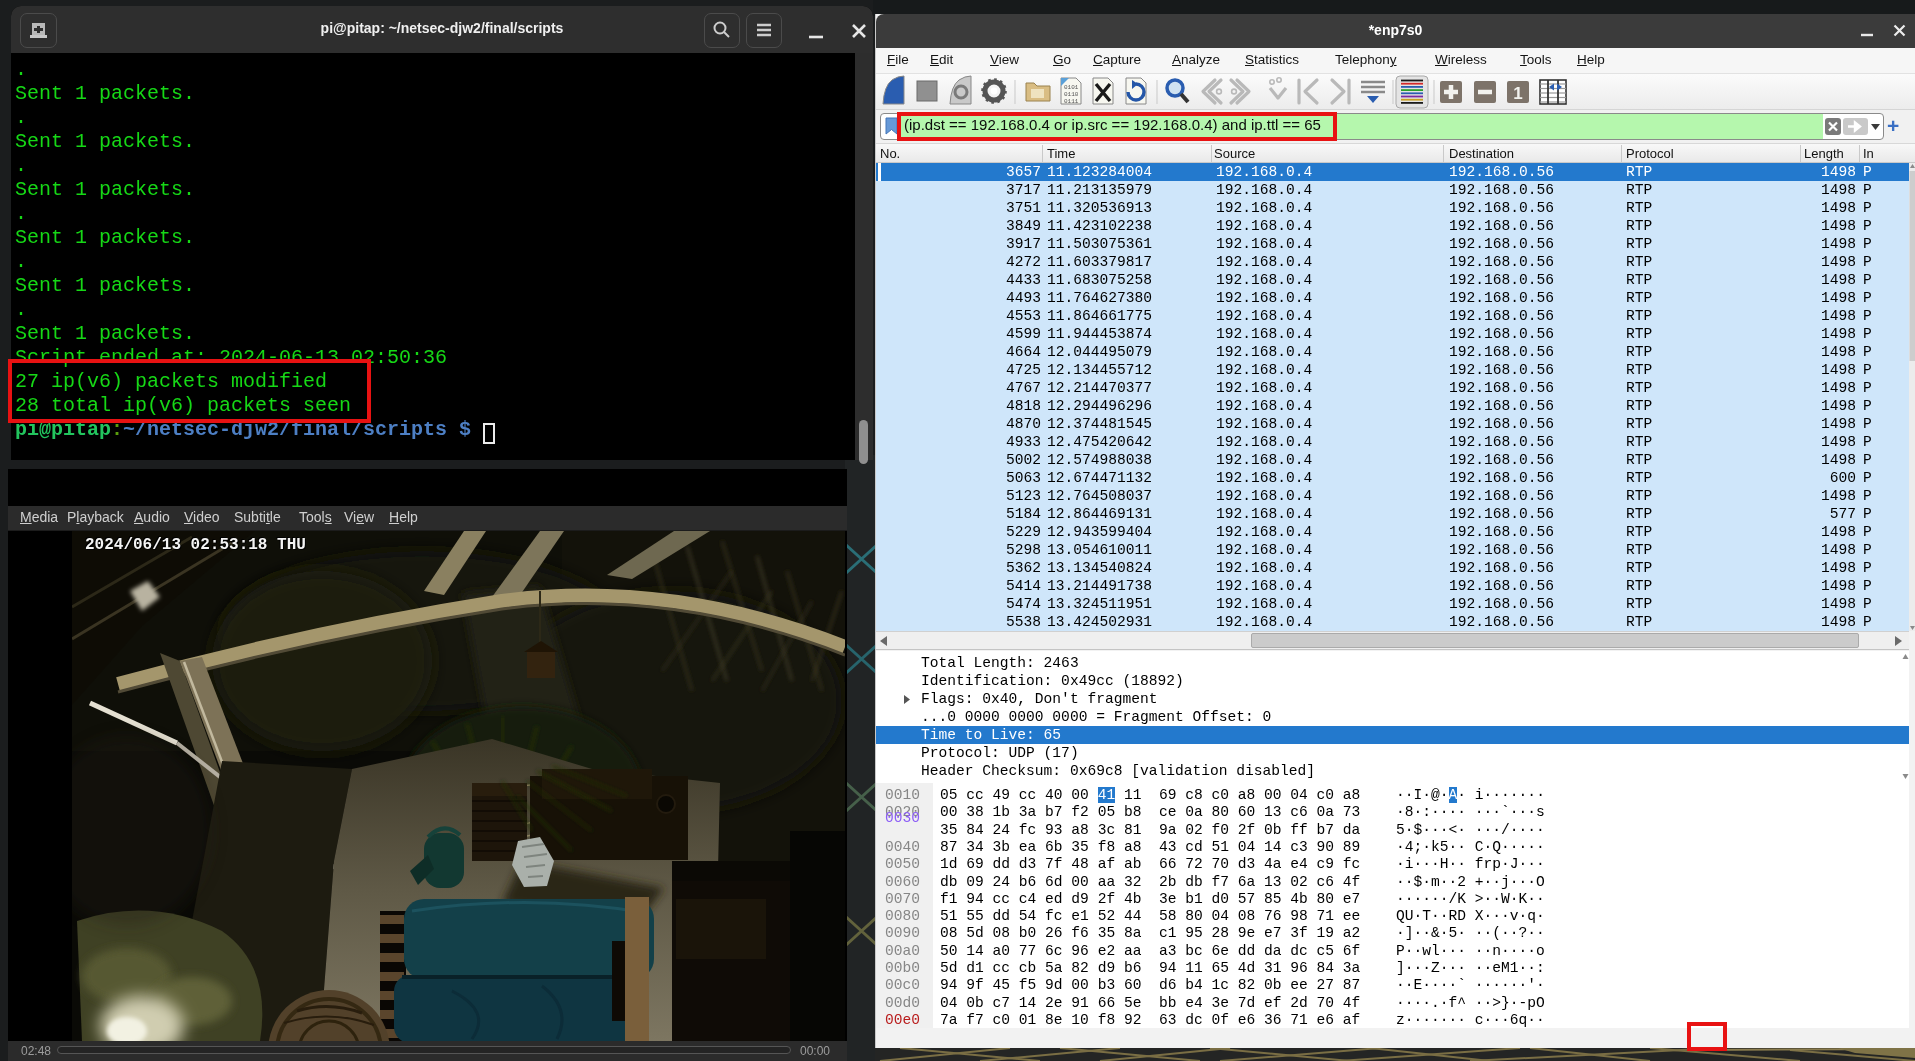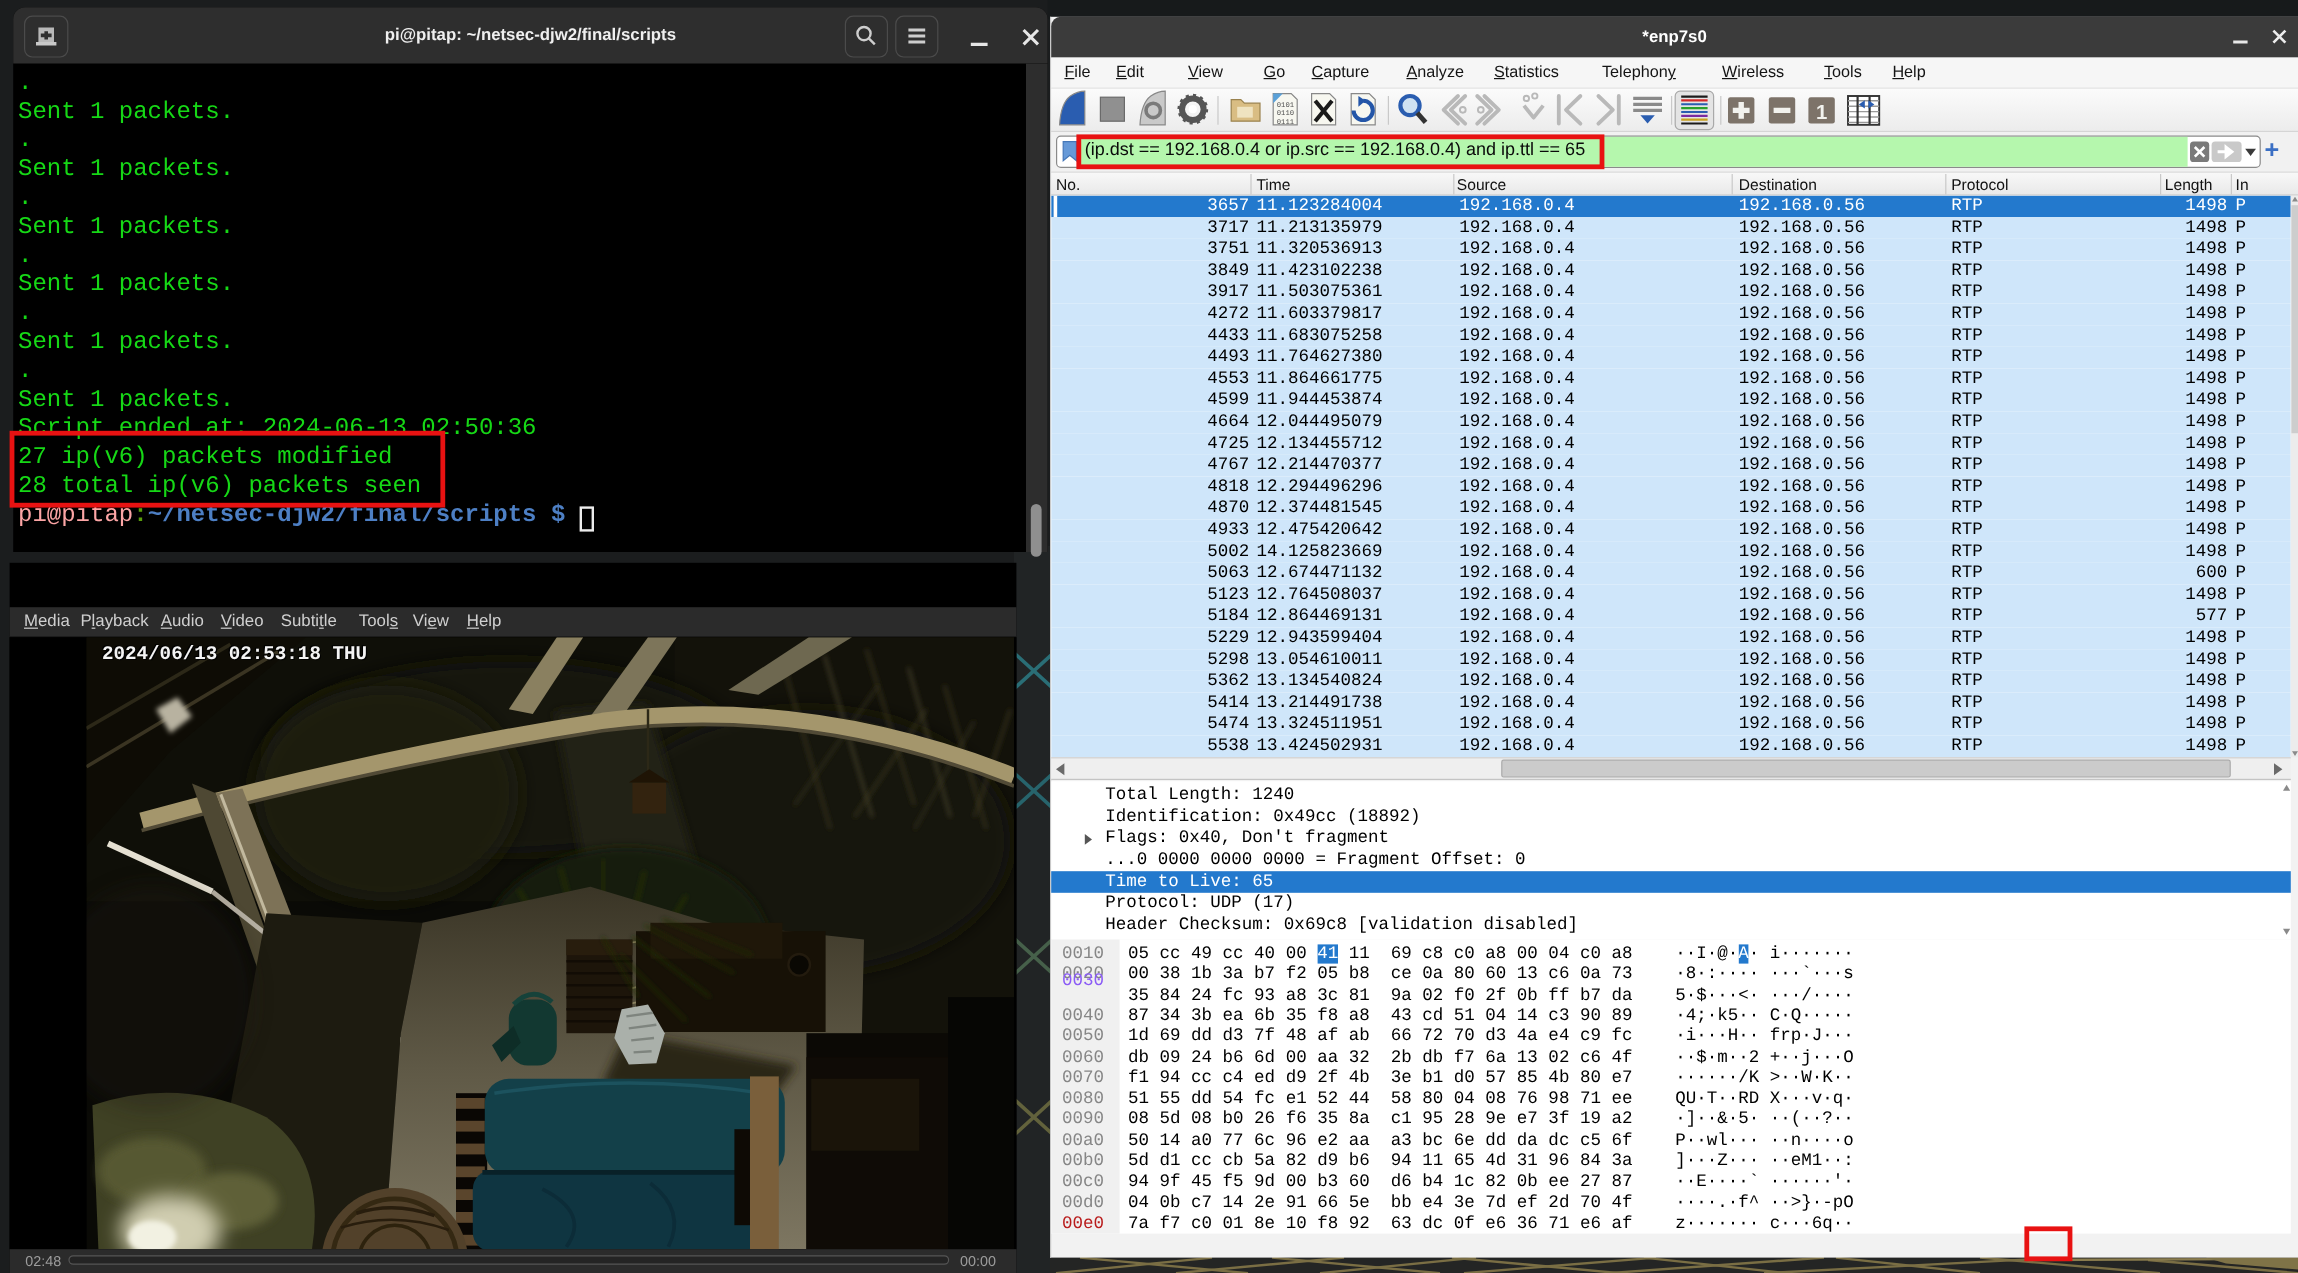--- a/index.html
+++ b/index.html
@@ -97,21 +97,21 @@
 Sent 1 packets.
 .
 Sent 1 packets.
 .
 Sent 1 packets.
 .
 Sent 1 packets.
 Script ended at: 2024-06-13 02:50:36
 27 ip(v6) packets modified
 28 total ip(v6) packets seen
-<span style="color:#fca5a5;font-weight:normal">pi@pitap</span><span style="color:#5a9e0c;font-weight:bold">:</span><span style="color:#4d7fc4;font-weight:bold">~/netsec-djw2/final/scripts $ </span><span style="display:inline-block;width:12px;height:21px;border:2px solid #ececec;vertical-align:-9px"></span></pre>
+<span style="color:#22c55e;font-weight:bold">pi@pitap</span><span style="color:#5a9e0c;font-weight:bold">:</span><span style="color:#4d7fc4;font-weight:bold">~/netsec-djw2/final/scripts $ </span><span style="display:inline-block;width:12px;height:21px;border:2px solid #ececec;vertical-align:-9px"></span></pre>
   </div>
 <div id="vlc">
     <div class="vmenu">
       <span class="vmi" style="left:12px"><span class="u">M</span>edia</span>
       <span class="vmi" style="left:59px">P<span class="u">l</span>ayback</span>
       <span class="vmi" style="left:126px"><span class="u">A</span>udio</span>
       <span class="vmi" style="left:176px"><span class="u">V</span>ideo</span>
       <span class="vmi" style="left:226px">Subti<span class="u">t</span>le</span>
       <span class="vmi" style="left:291px">Tool<span class="u">s</span></span>
       <span class="vmi" style="left:336px">Vi<span class="u">e</span>w</span>
@@ -543,21 +543,21 @@
         <span class="no">4933</span>
         <span style="left:171px">12.475420642</span>
         <span style="left:340px">192.168.0.4</span>
         <span style="left:573px">192.168.0.56</span>
         <span style="left:750px">RTP</span>
         <span class="no" style="left:915px;width:65px">1498</span>
         <span style="left:987px">P</span>
       </div>
       <div class="prow" style="top:288px">
         <span class="no">5002</span>
-        <span style="left:171px">14.125823669</span>
+        <span style="left:171px">12.574988038</span>
         <span style="left:340px">192.168.0.4</span>
         <span style="left:573px">192.168.0.56</span>
         <span style="left:750px">RTP</span>
         <span class="no" style="left:915px;width:65px">1498</span>
         <span style="left:987px">P</span>
       </div>
       <div class="prow" style="top:306px">
         <span class="no">5063</span>
         <span style="left:171px">12.674471132</span>
         <span style="left:340px">192.168.0.4</span>
@@ -647,21 +647,21 @@
     <div class="whscroll">
       <svg class="abs" style="left:2px;top:3px" width="12" height="12">
         <polygon points="9,1 9,11 2,6" fill="#6a6a6a"></polygon>
       </svg>
       <div class="abs" style="left:375px;top:1px;width:608px;height:15px;background:#cbcbcb;border:1px solid #aaa;border-radius:2px"></div>
       <svg class="abs" style="left:1016px;top:3px" width="12" height="12">
         <polygon points="3,1 3,11 10,6" fill="#6a6a6a"></polygon>
       </svg>
     </div>
     <div class="wdetail">
-      <div class="dline" style="top:3px">Total Length: 1240</div>
+      <div class="dline" style="top:3px">Total Length: 2463</div>
       <div class="dline" style="top:21px">Identification: 0x49cc (18892)</div>
       <svg class="abs" style="left:26px;top:43px" width="10" height="11">
         <polygon points="2,1 2,10 8,5.5" fill="#555"></polygon>
       </svg>
       <div class="dline" style="top:39px">Flags: 0x40, Don't fragment</div>
       <div class="dline" style="top:57px">...0 0000 0000 0000 = Fragment Offset: 0</div>
       <div class="abs" style="left:0;top:75px;width:1033px;height:18px;background:#2379cd"></div>
       <div class="dline" style="top:75px;color:#fff">Time to Live: 65</div>
       <div class="dline" style="top:93px">Protocol: UDP (17)</div>
       <div class="dline" style="top:111px">Header Checksum: 0x69c8 [validation disabled]</div>

